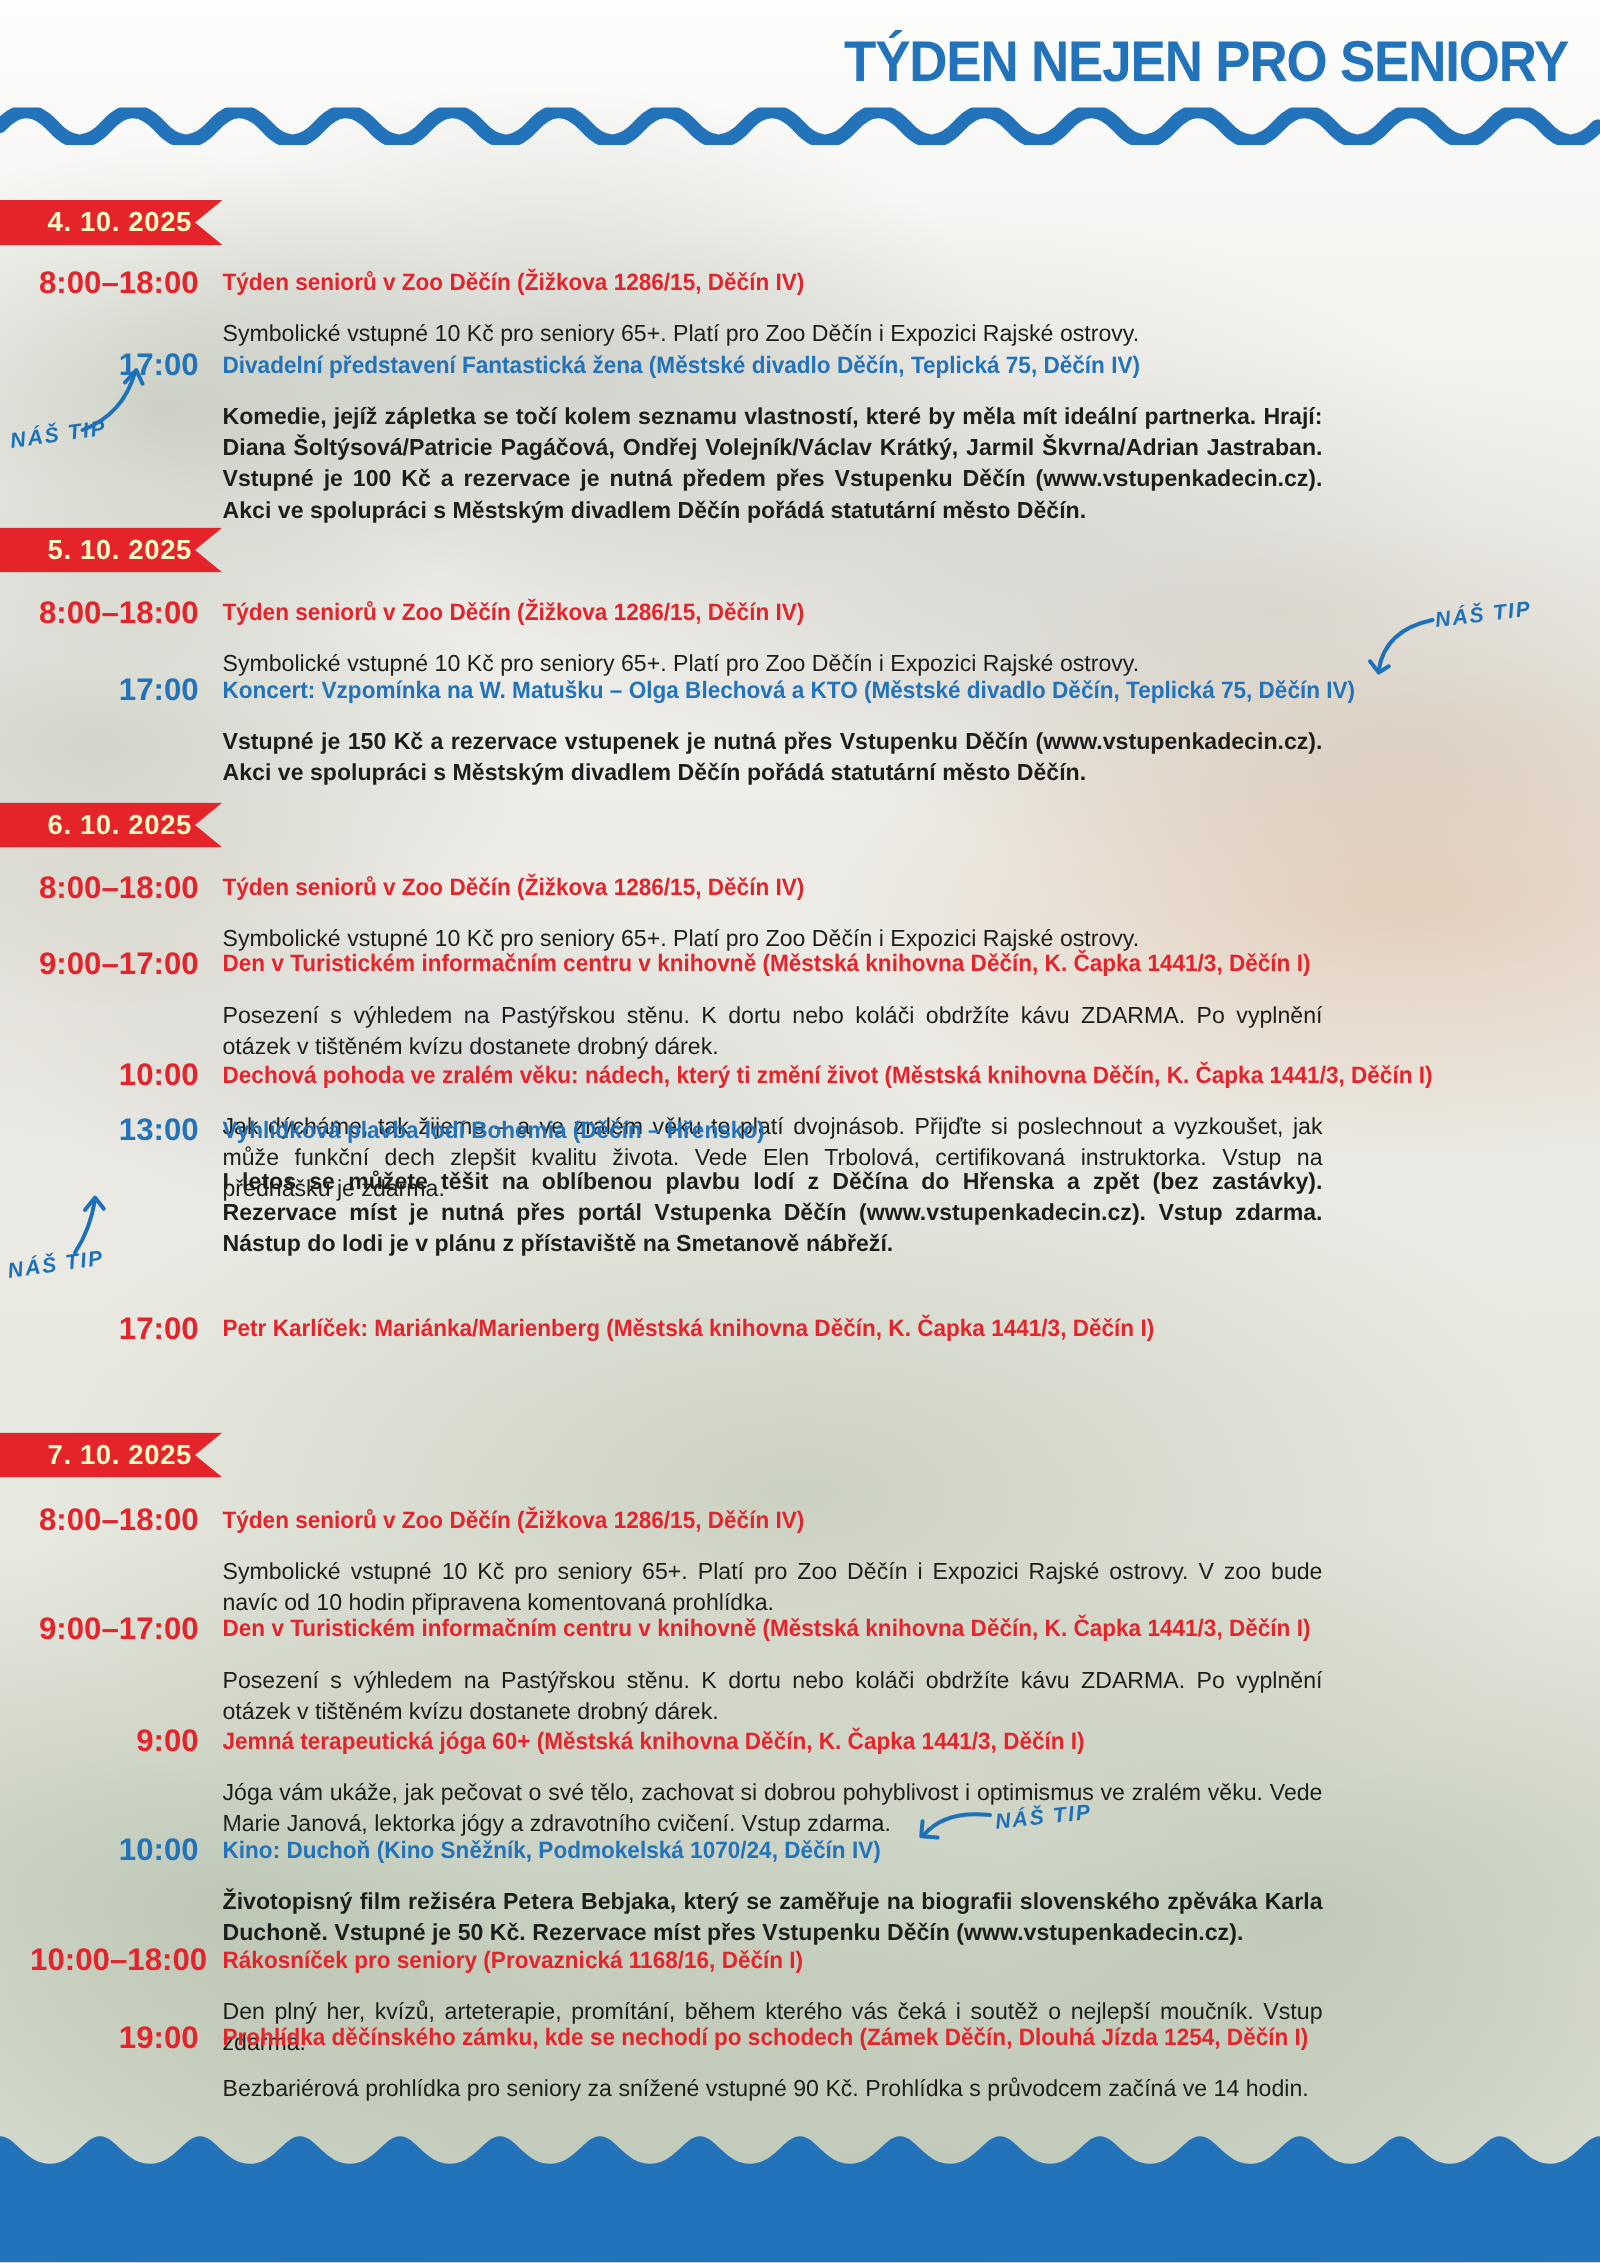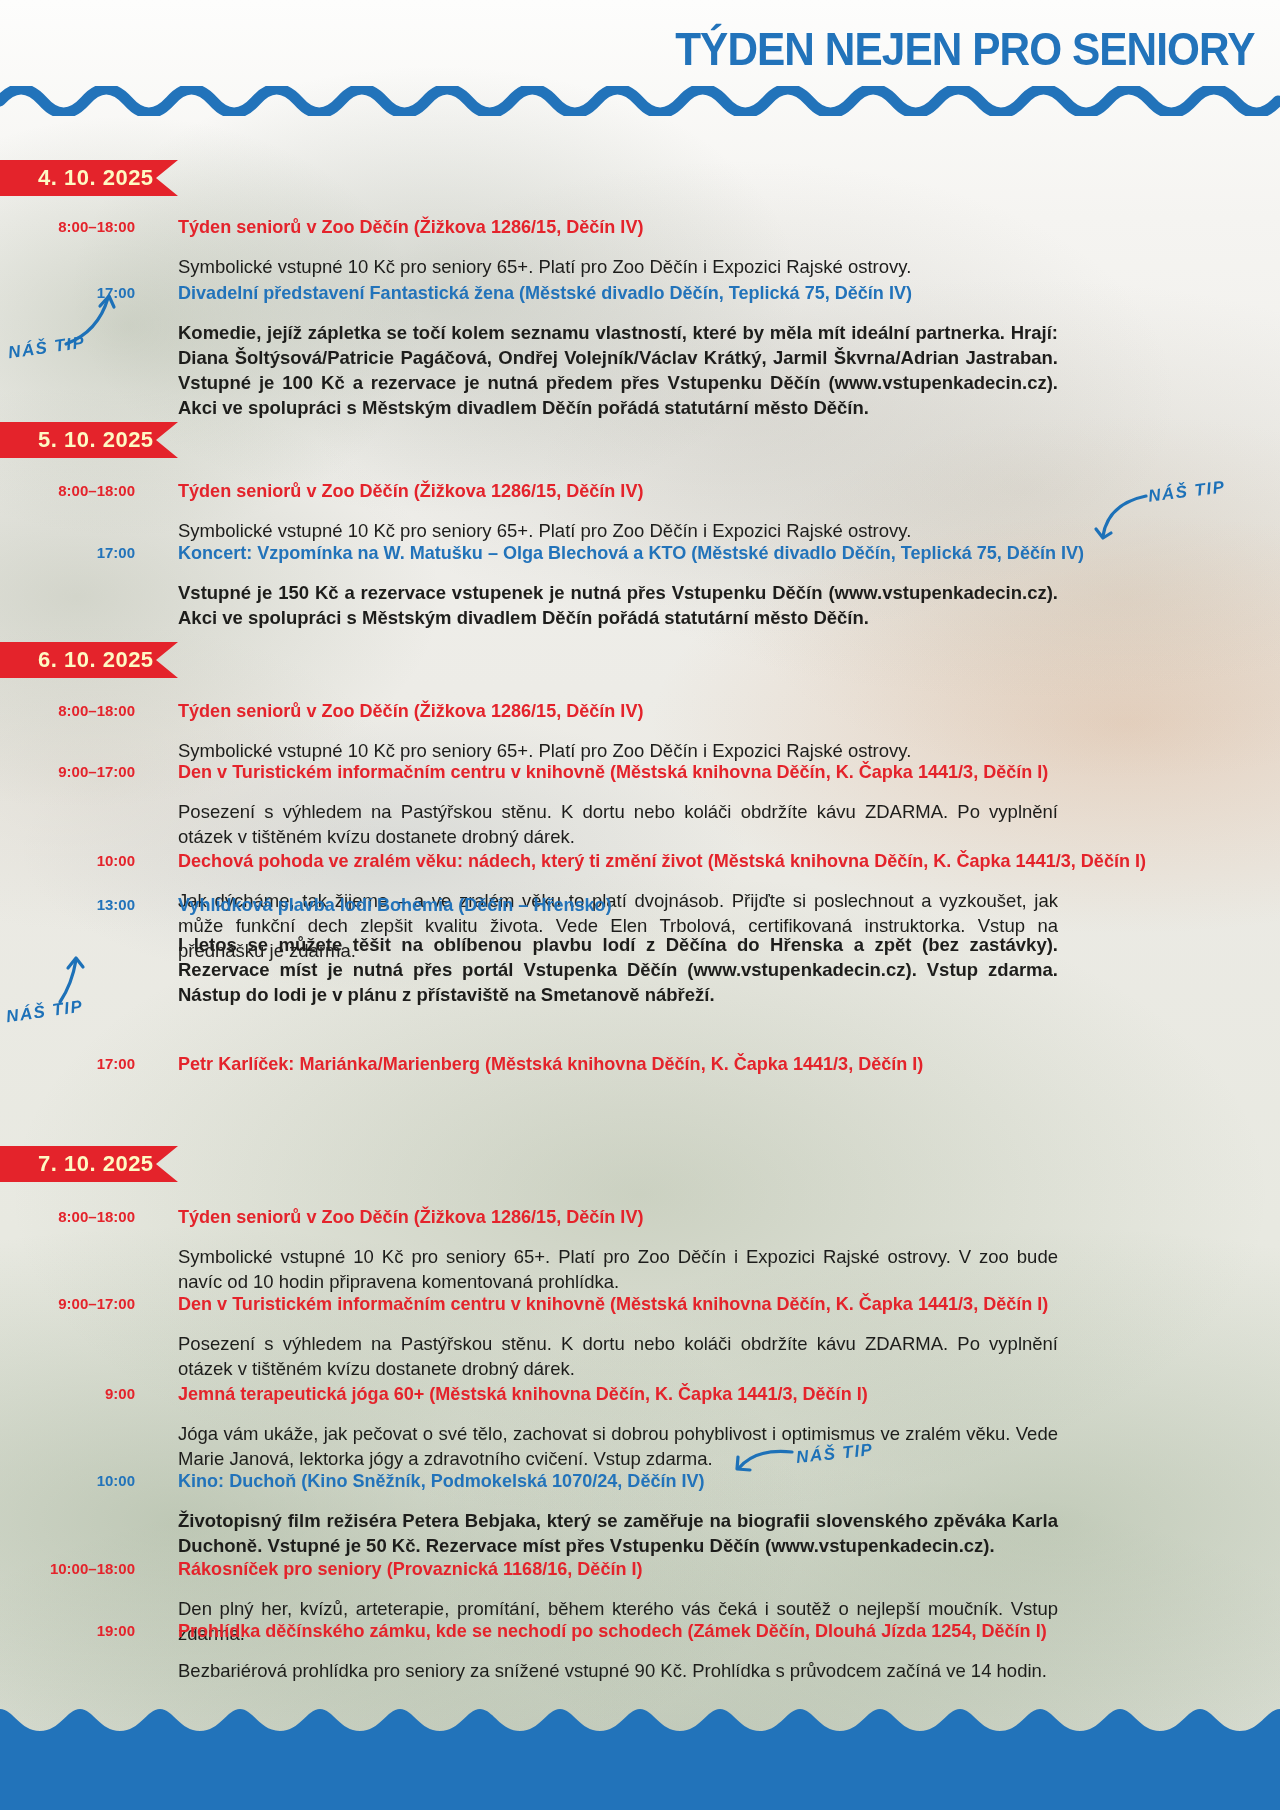--- a/index.html
+++ b/index.html
@@ -31,21 +31,21 @@
   .wave-bottom{position:absolute;top:1703px;left:0;}
   .ribbon{
     position:absolute;left:0;width:178px;height:36px;background:#e4232b;
     clip-path:polygon(0 0,100% 0,calc(100% - 22px) 50%,100% 100%,0 100%);
     color:#fef9c3;font-weight:bold;font-size:22px;line-height:36px;
     padding-left:38px;box-sizing:border-box;letter-spacing:.5px;
   }
   .event{position:absolute;left:0;width:1280px;}
   .event .time{
     position:absolute;left:0;top:0;width:135px;text-align:right;
-    font-weight:bold;font-size:15px;line-height:25px;color:#e4232b;white-space:nowrap;
+    font-weight:bold;font-size:25px;line-height:25px;color:#e4232b;white-space:nowrap;padding-left:24px;
   }
   .event .body{margin-left:178px;width:880px;}
   .event .etitle{
     font-size:19px;font-weight:bold;line-height:25px;color:#e4232b;
     white-space:nowrap;transform:scaleX(.95);transform-origin:left center;
   }
   .event .desc{
     margin-top:15px;font-size:18.5px;line-height:25px;text-align:justify;color:#1d1d1b;
   }
   .event .desc:empty{display:none;}

